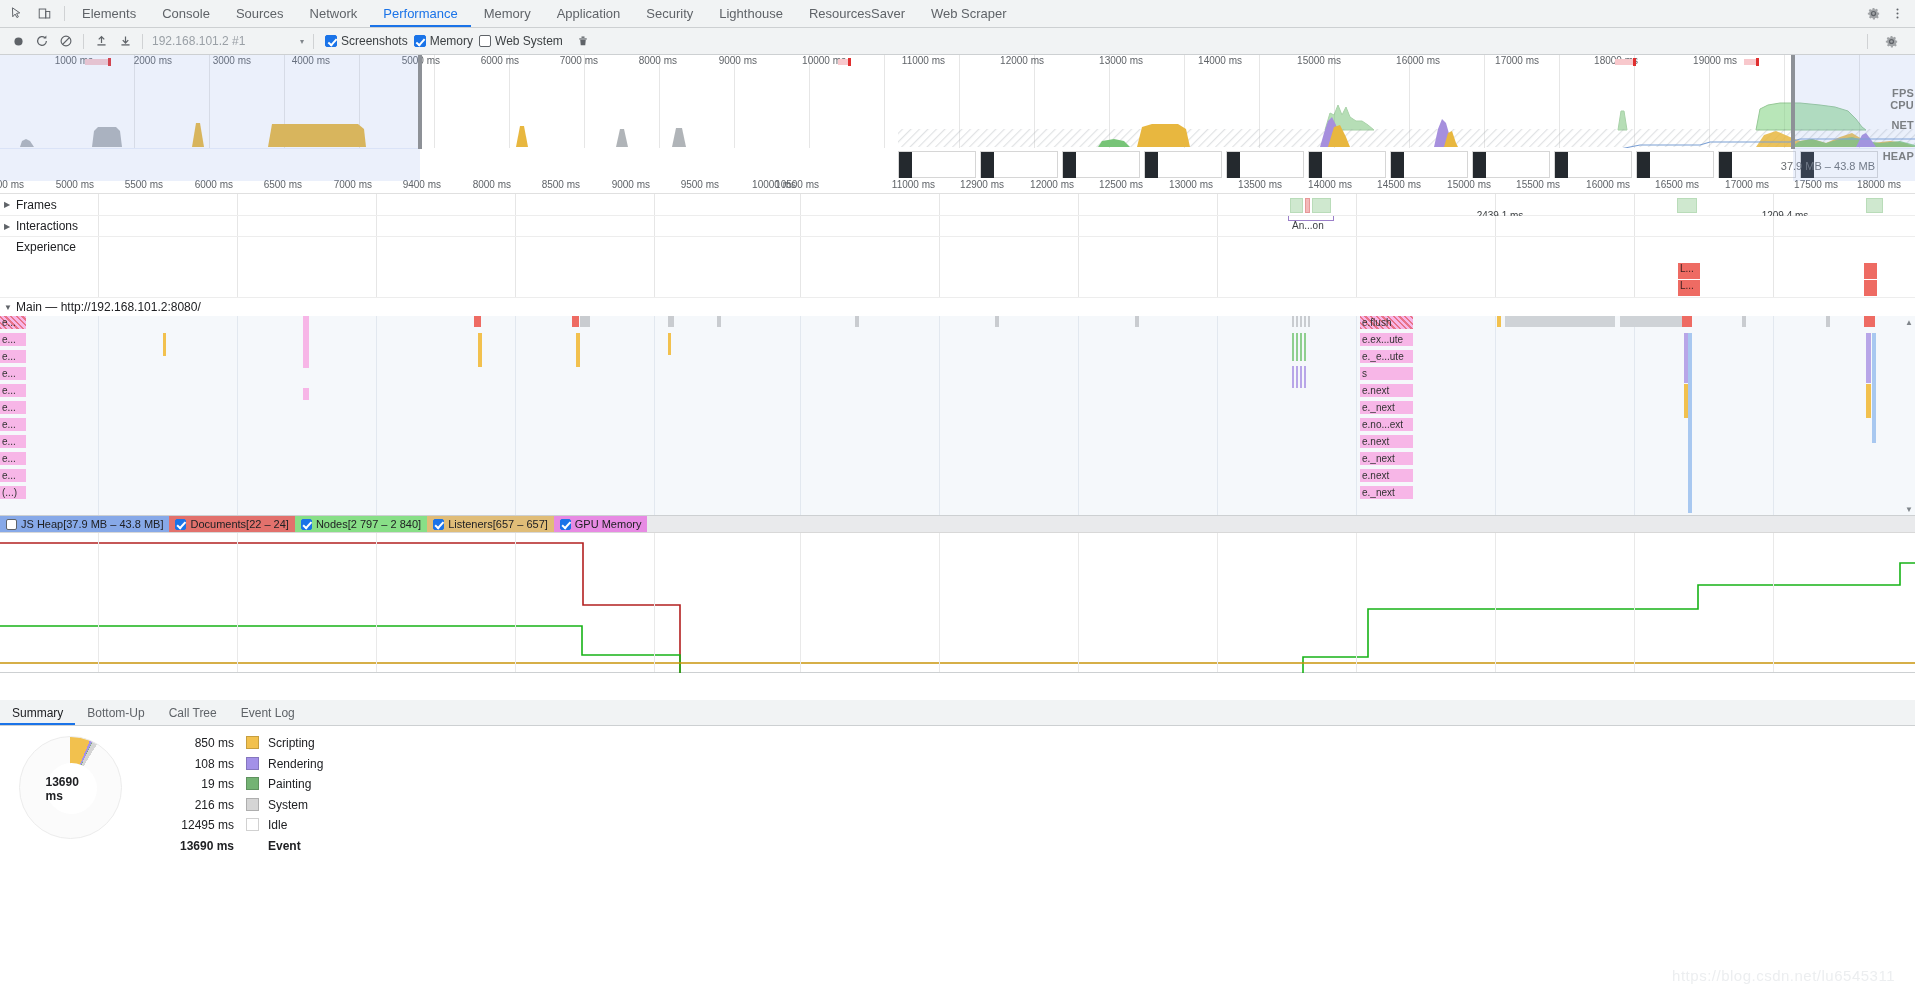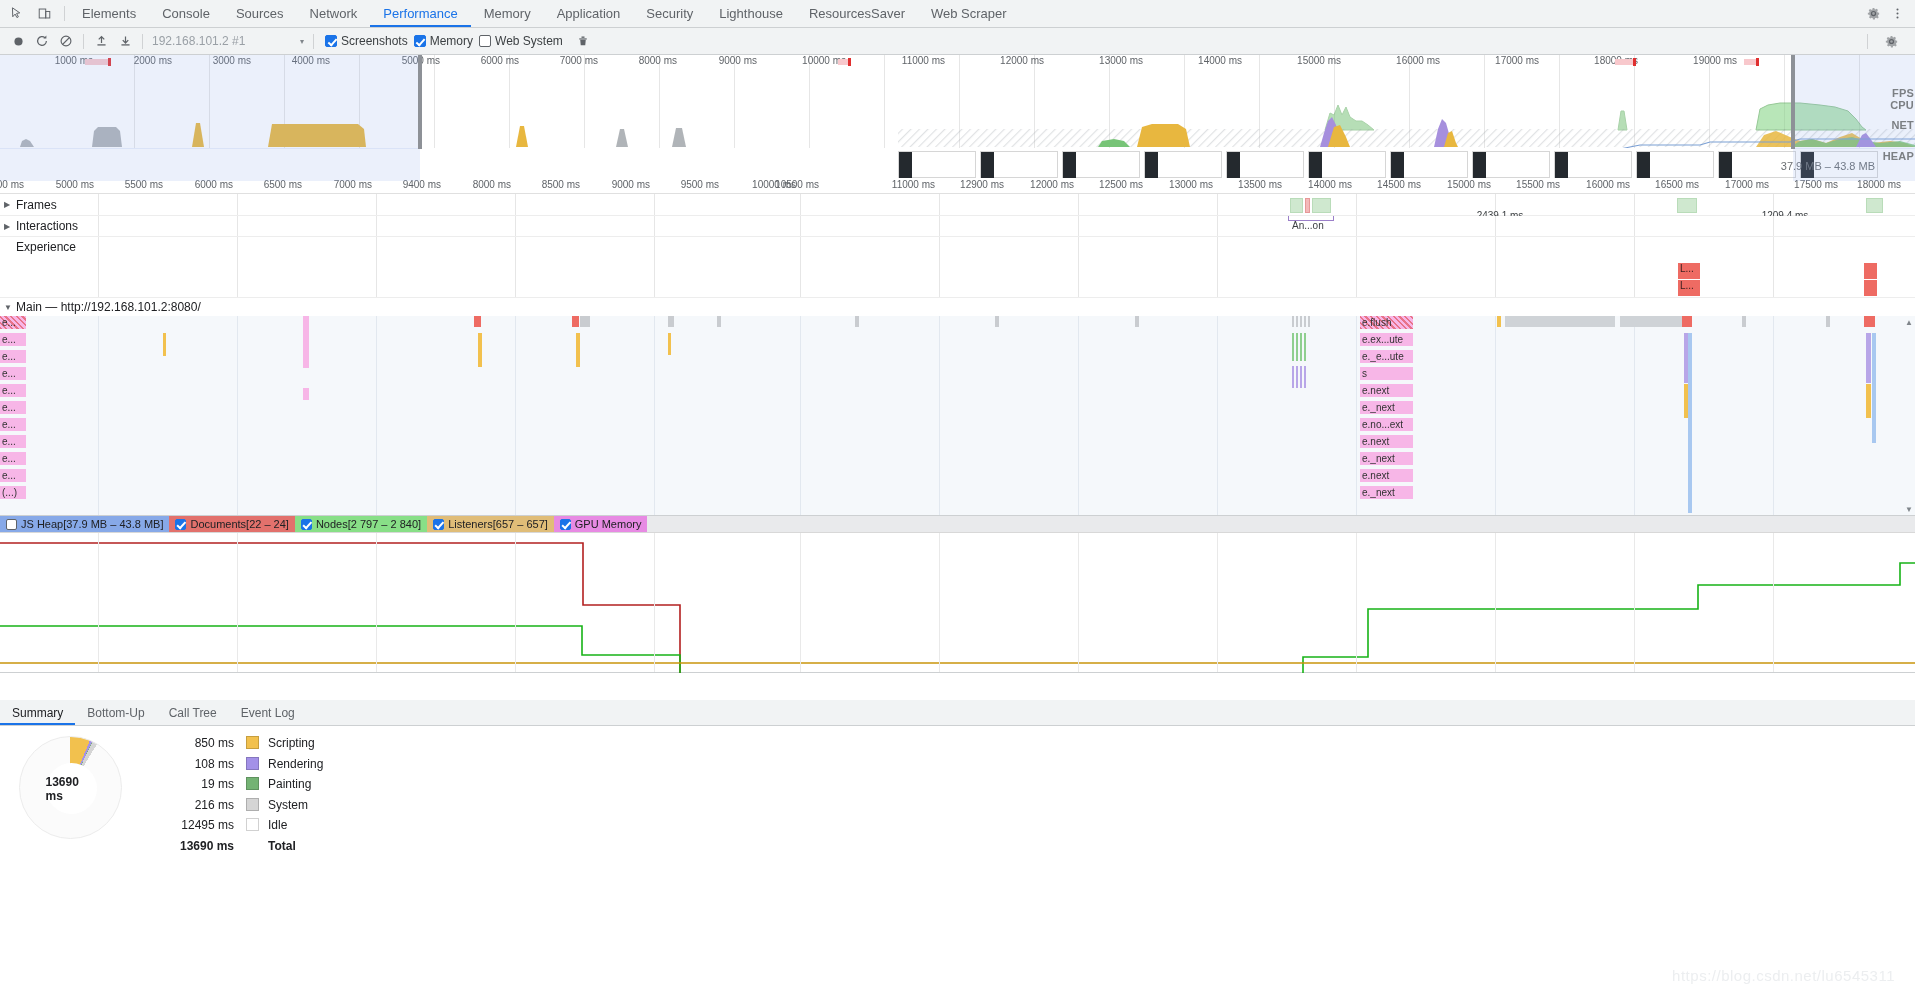--- a/index.html
+++ b/index.html
@@ -711,20 +711,20 @@
           <span class="leg-name">System</span>
         </div>
         <div class="leg-row">
           <span class="leg-val">12495 ms</span>
           <span class="leg-sw" style="background:#ffffff"></span>
           <span class="leg-name">Idle</span>
         </div>
         <div class="leg-row total">
           <span class="leg-val">13690 ms</span>
           <span class="leg-sw"></span>
-          <span class="leg-name">Total</span>
+          <span class="leg-name">Event</span>
         </div>
       </div>
     </div>
     <div class="watermark">https://blog.csdn.net/lu6545311</div>
   </div>
 
 </div>
 
 </body></html>

